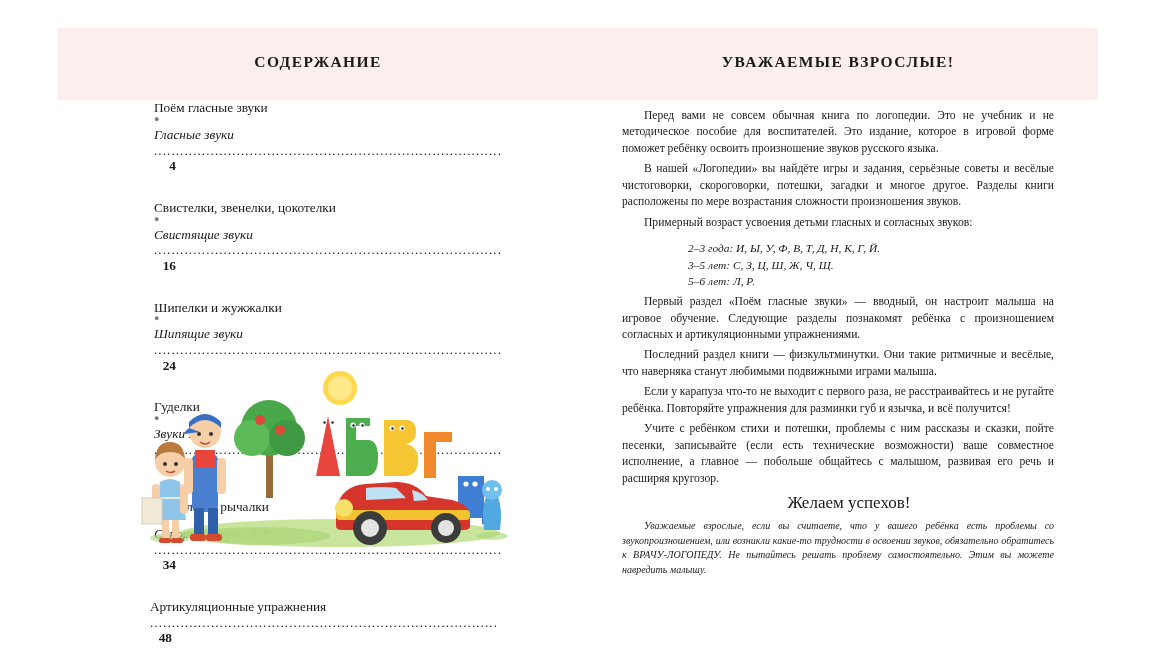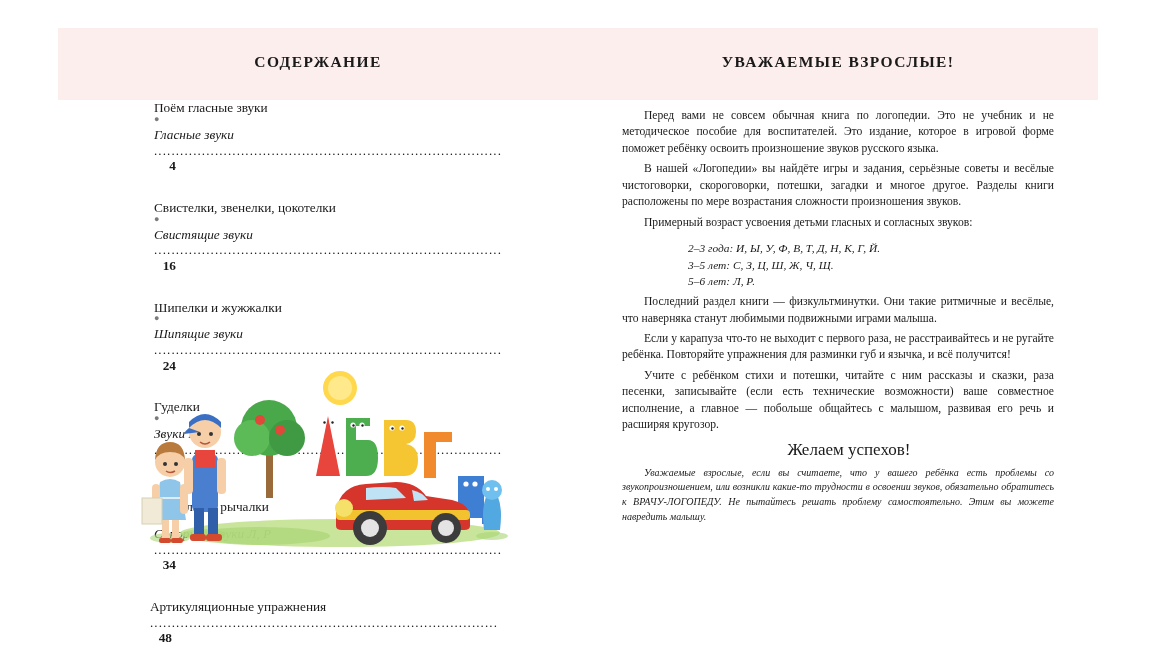--- a/index.html
+++ b/index.html
@@ -351,23 +351,24 @@
       <p>Перед вами не совсем обычная книга по логопедии. Это не учебник и не методическое пособие для воспитателей. Это издание, которое в игровой форме поможет ребёнку освоить произношение звуков русского языка.</p>
       <p>В нашей «Логопедии» вы найдёте игры и задания, серьёзные советы и весёлые чистоговорки, скороговорки, потешки, загадки и многое другое. Разделы книги расположены по мере возрастания сложности произношения звуков.</p>
       <p>Примерный возраст усвоения детьми гласных и согласных звуков:</p>
 
       <div class="ages">
         <div>2–3 года: И, Ы, У, Ф, В, Т, Д, Н, К, Г, Й.</div>
         <div>3–5 лет: С, З, Ц, Ш, Ж, Ч, Щ.</div>
         <div>5–6 лет: Л, Р.</div>
       </div>
 
+      <p class="gap-before">Первый раздел «Поём гласные звуки» — вводный, он настроит малыша на игровое обучение. Следующие разделы познакомят ребёнка с произношением согласных и артикуляционными упражнениями.</p>
       <p>Последний раздел книги — физкультминутки. Они такие ритмичные и весёлые, что наверняка станут любимыми подвижными играми малыша.</p>
       <p>Если у карапуза что-то не выходит с первого раза, не расстраивайтесь и не ругайте ребёнка. Повторяйте упражнения для разминки губ и язычка, и всё получится!</p>
-      <p>Учите с ребёнком стихи и потешки, читайте с ним рассказы и сказки, раза песенки, записывайте (если есть технические возможности) ваше совместное исполнение, а главное — побольше общайтесь с малышом, развивая его речь и расширяя кругозор.</p>
+      <p>Учите с ребёнком стихи и потешки, проблемы с ним рассказы и сказки, пойте песенки, записывайте (если есть технические возможности) ваше совместное исполнение, а главное — побольше общайтесь с малышом, развивая его речь и расширяя кругозор.</p>
 
       <p class="wish">Желаем успехов!</p>
 
       <p class="note">Уважаемые взрослые, если вы считаете, что у вашего ребёнка есть проблемы со звукопроизношением, или возникли какие-то трудности в освоении звуков, обязательно обратитесь к ВРАЧУ-ЛОГОПЕДУ. Не пытайтесь решать проблему самостоятельно. Этим вы можете навредить малышу.</p>
     </div>
   </div>
 
 </div>
 
 </body></html>

